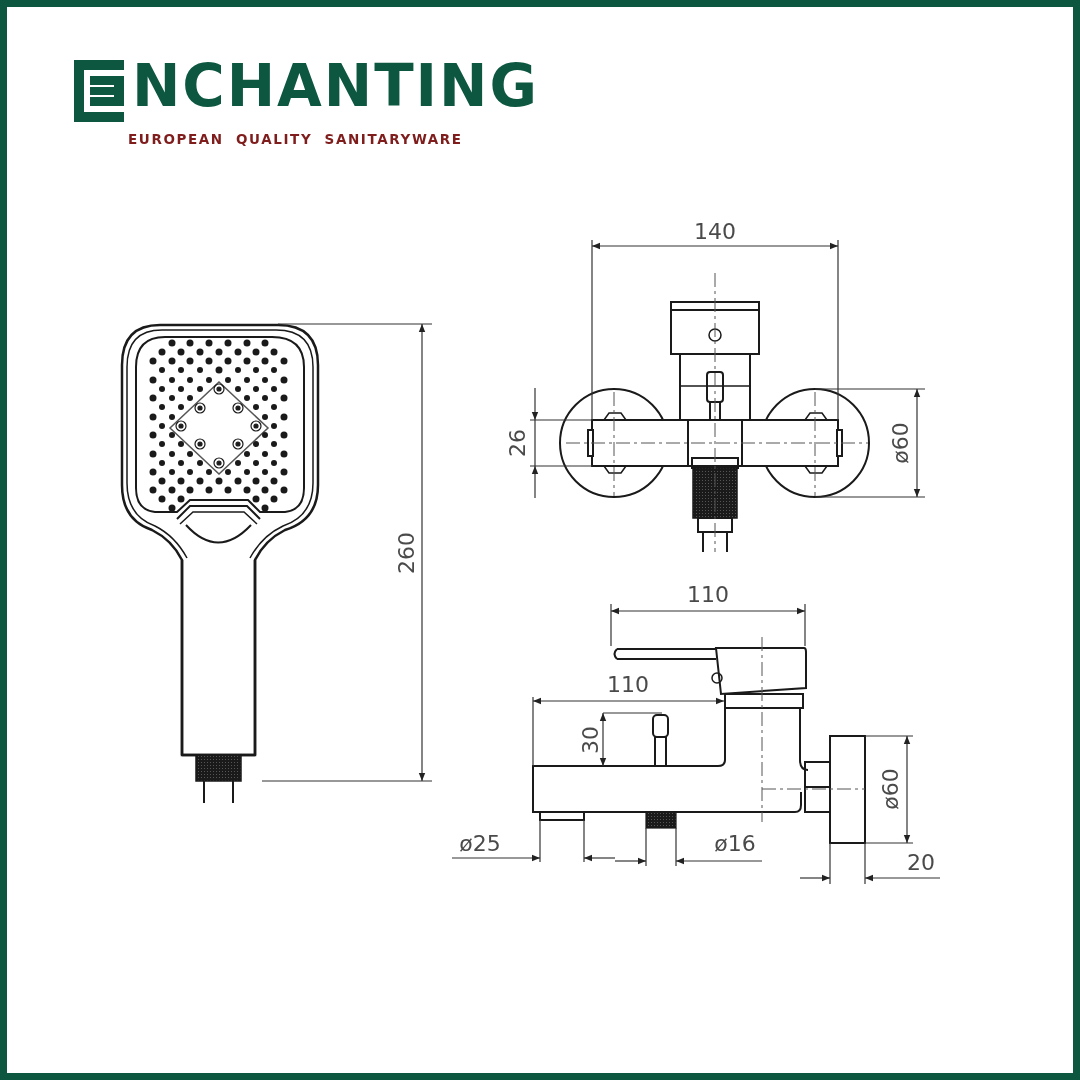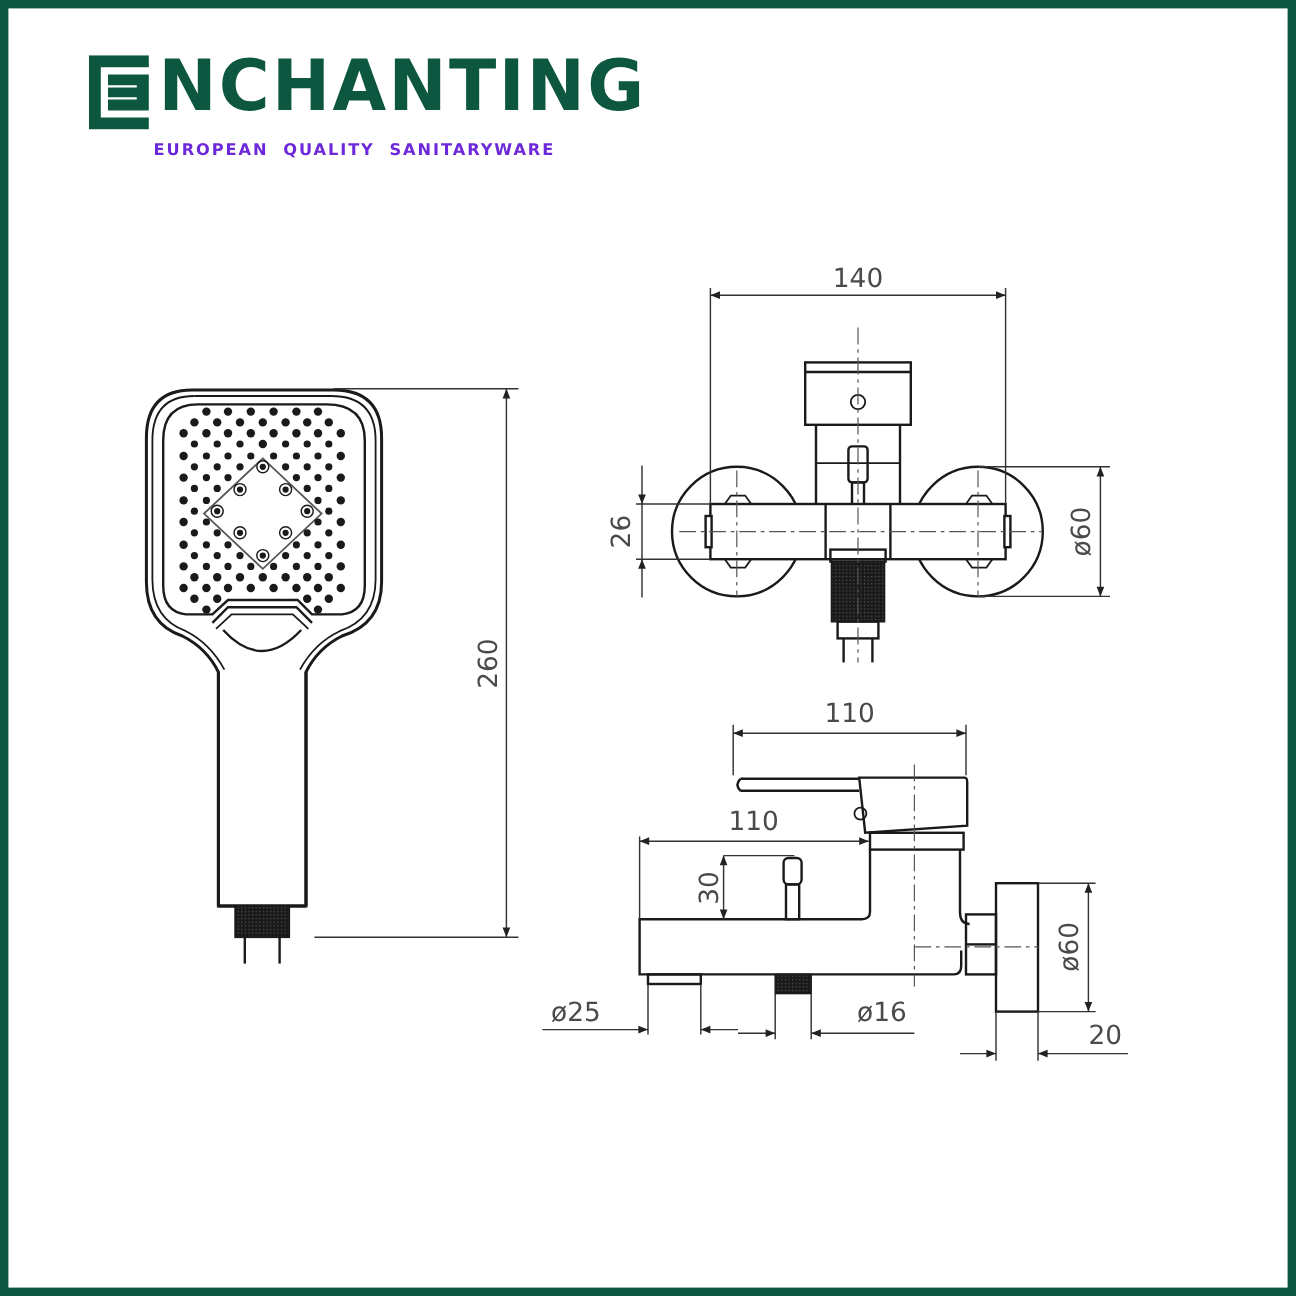--- a/index.html
+++ b/index.html
@@ -1,21 +1,21 @@
 <!DOCTYPE html>
 <html><head>
 <meta charset="utf-8">
 <style>
   html, body { margin: 0; padding: 0; background: #ffffff; }
   body { width: 1080px; height: 1080px; position: relative; overflow: hidden; font-family: "DejaVu Sans", sans-serif; }
   .frame { position: absolute; left: 0; top: 0; width: 1080px; height: 1080px; box-sizing: border-box; border: 7px solid #0d5740; }
-  .logo { position: absolute; left: 74px; top: 46px; width: 430px; height: 90px; }
+  .logo { position: absolute; left: 74px; top: 60px; width: 430px; height: 90px; }
   .logo-word { position: absolute; left: 58px; top: -4px; font-family: "DejaVu Sans", sans-serif; font-weight: bold; font-size: 59px; letter-spacing: 2px; color: #0d5740; line-height: 1; transform: scaleX(0.98); transform-origin: left top; }
   .logo-mark { position: absolute; left: 0; top: 0; width: 56px; height: 62px; }
-  .tagline { position: absolute; left: 54px; top: 71px; font-family: "DejaVu Sans", sans-serif; font-weight: bold; font-size: 13.5px; letter-spacing: 1.6px; word-spacing: 6px; color: #6d28d9; white-space: nowrap; }
+  .tagline { position: absolute; left: 54px; top: 71px; font-family: "DejaVu Sans", sans-serif; font-weight: bold; font-size: 13.5px; letter-spacing: 1.6px; word-spacing: 6px; color: #7f1d1d; white-space: nowrap; }
   svg.drawing { position: absolute; left: 0; top: 0; }
   .dim text, text.dim { font-family: "DejaVu Sans", sans-serif; font-size: 22px; fill: #4a4a4a; }
 </style>
 </head>
 <body>
 
 <div class="frame"></div>
 
 <div class="logo">
   <svg class="logo-mark" viewBox="0 0 56 62" width="56" height="62">

